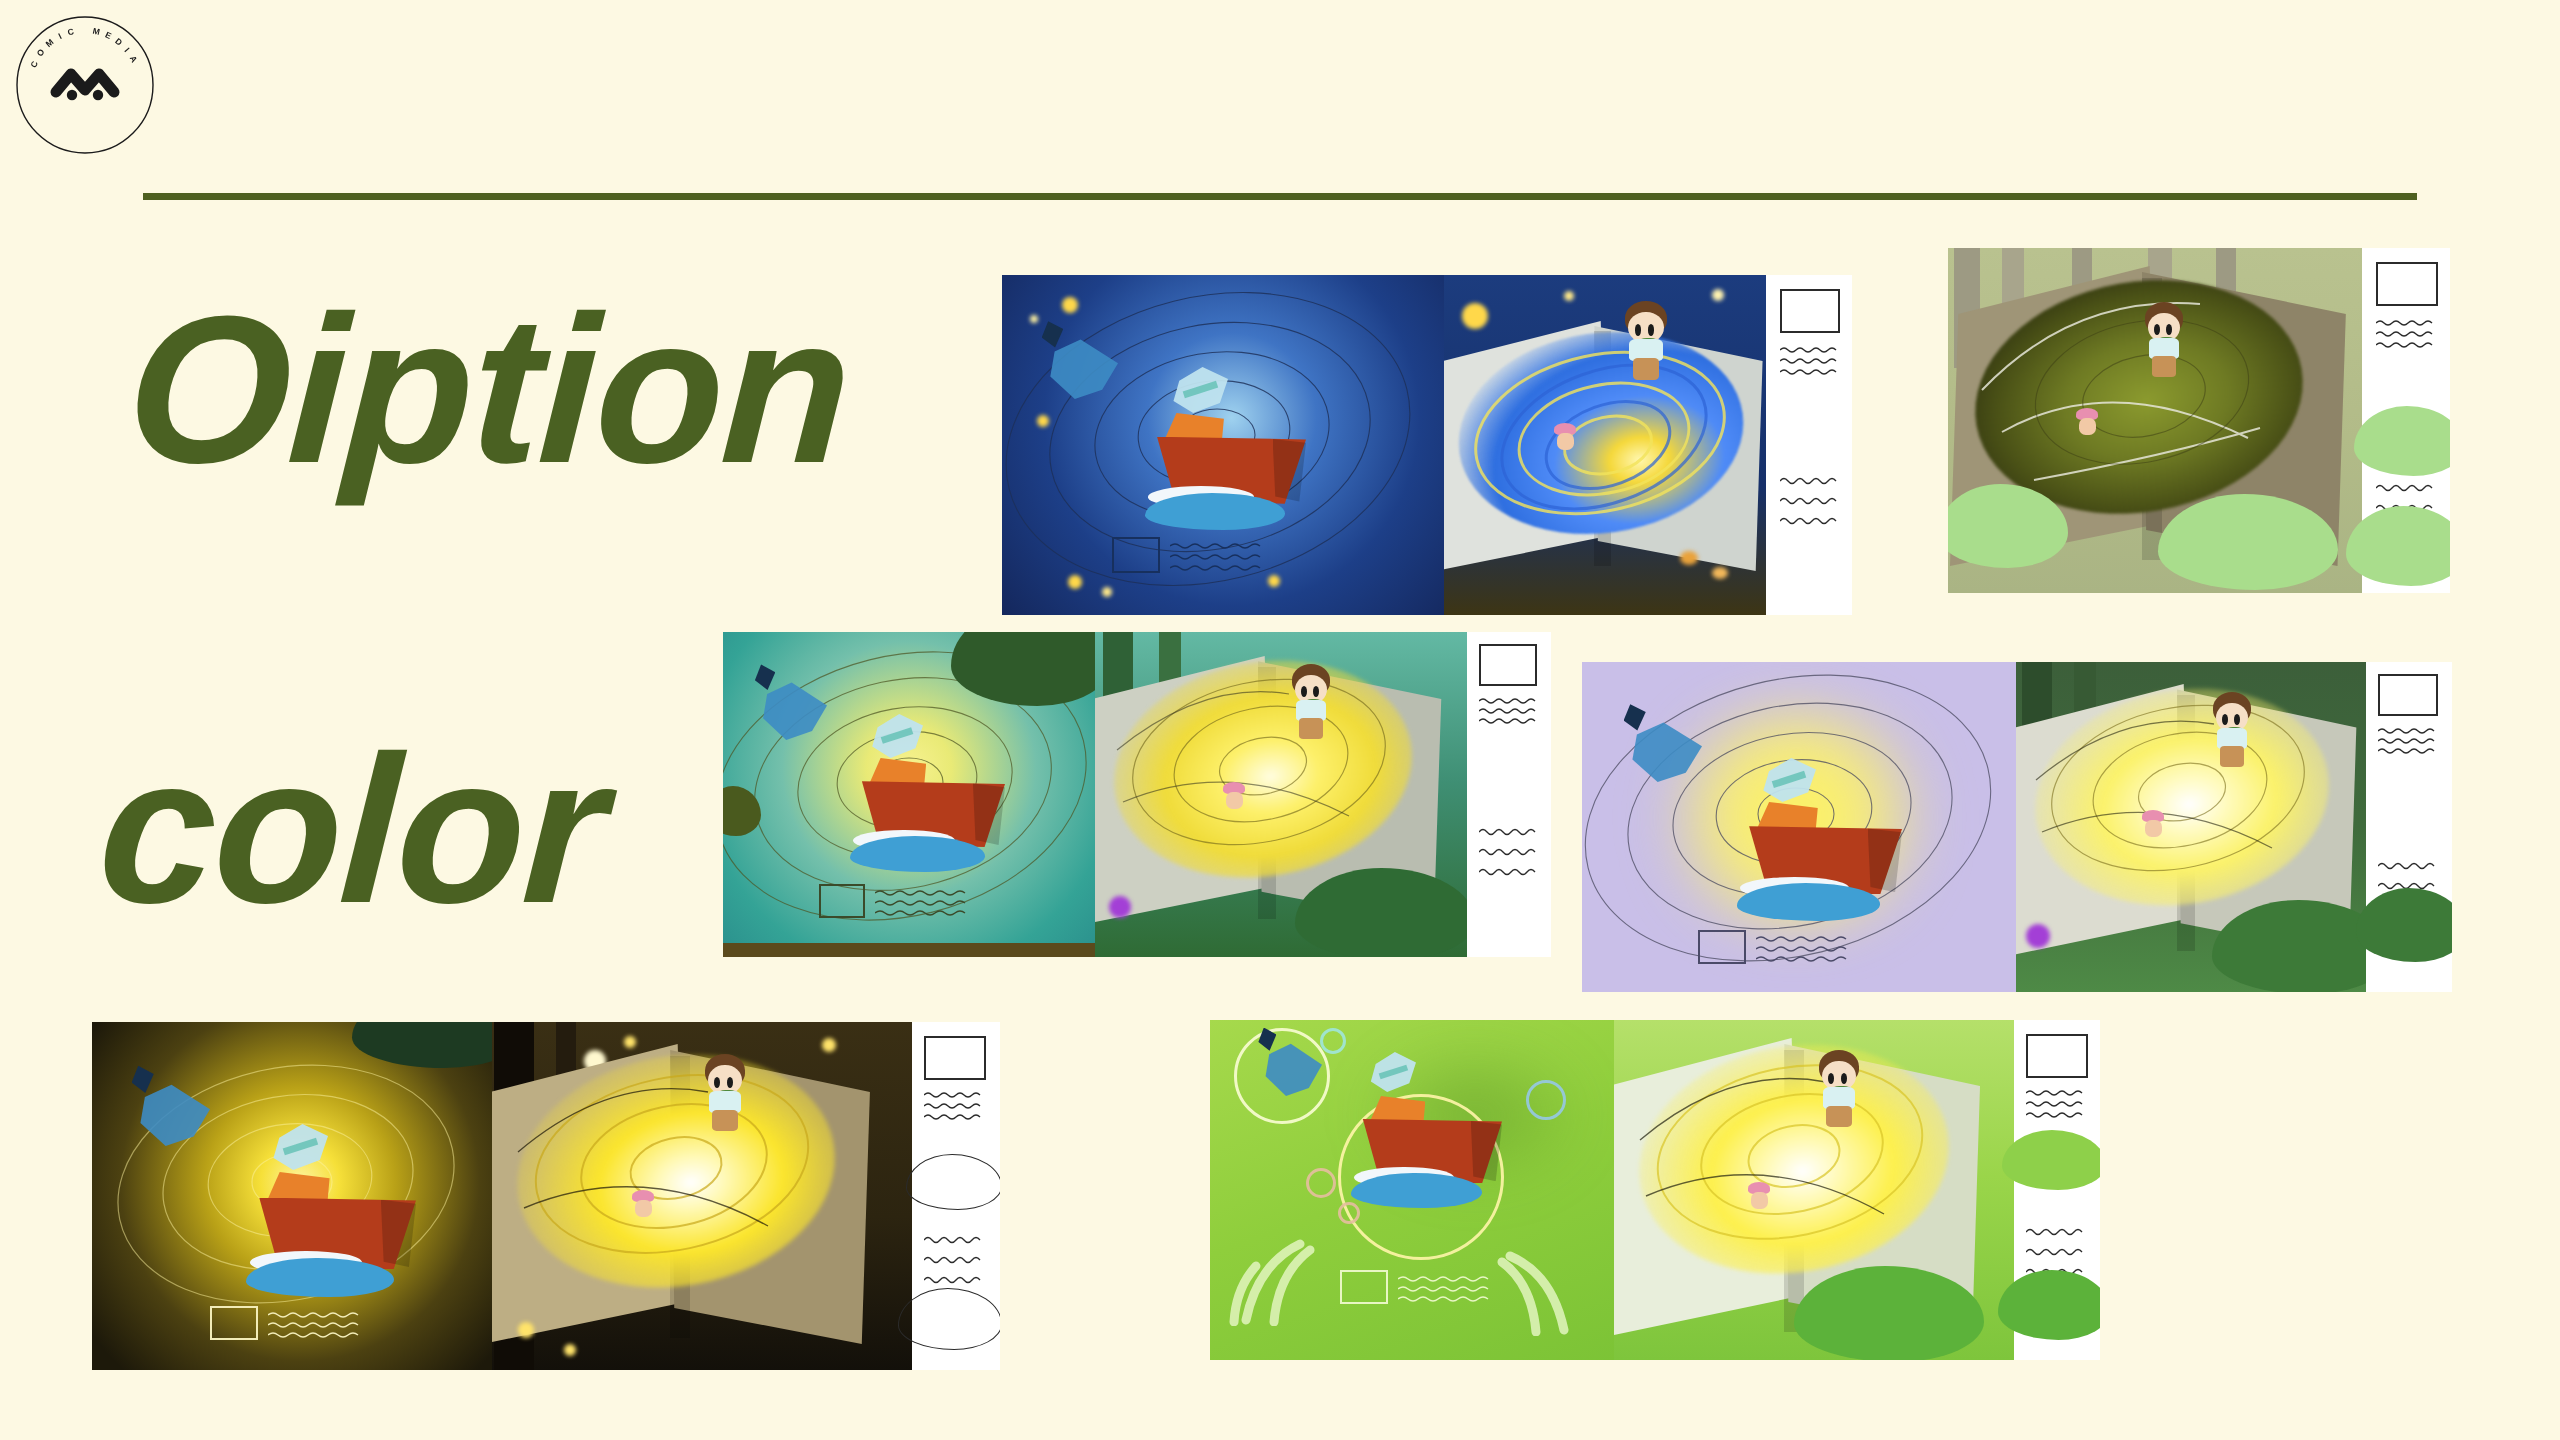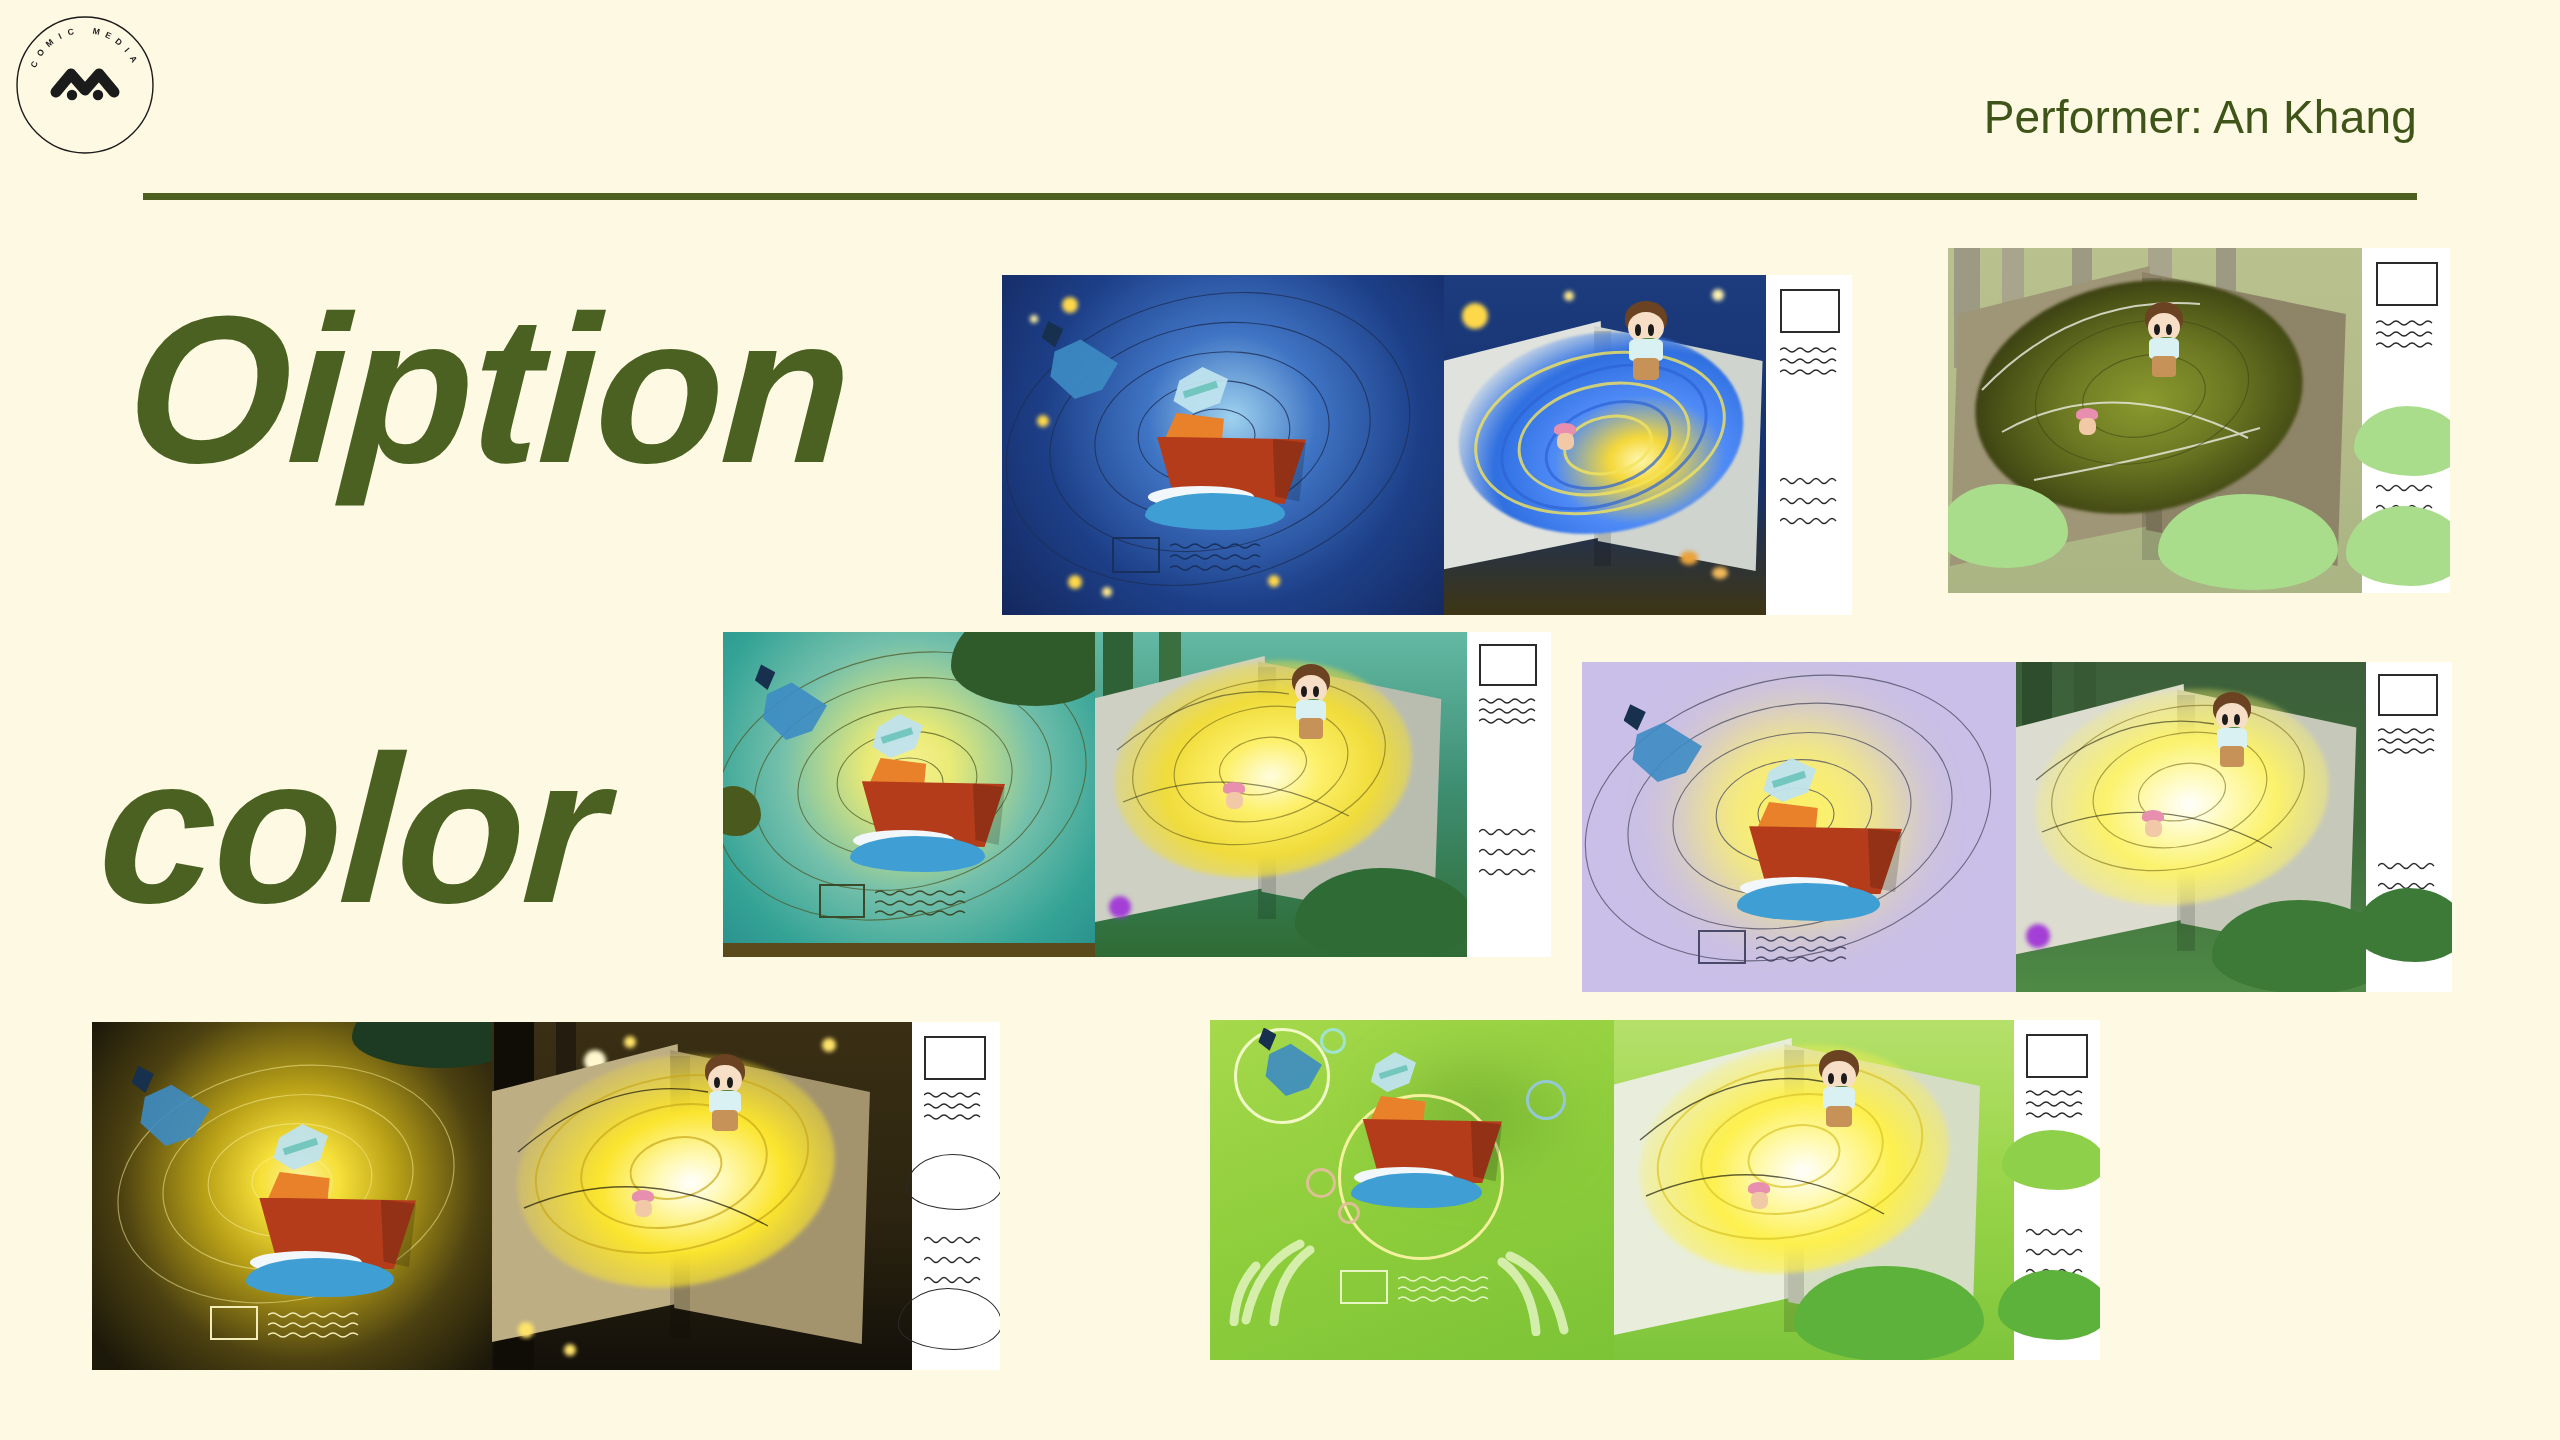--- a/index.html
+++ b/index.html
@@ -193,21 +193,20 @@
         <text x="71" y="71" text-anchor="middle" transform="rotate(161 71 71) translate(0 -52) rotate(180)">Y</text>
       </g>
       <g>
         <path d="M42 78 L57 60 L71 76 L85 60 L100 78" fill="none" stroke="#1b1b1b" stroke-width="11" stroke-linecap="round" stroke-linejoin="round"></path>
         <circle cx="58" cy="81" r="5.2" fill="#1b1b1b"></circle>
         <circle cx="84" cy="81" r="5.2" fill="#1b1b1b"></circle>
       </g>
     </svg>
   </div>
 
-  <div class="performer">Performer: An Khang</div>
   <div class="divider"></div>
 
   <div class="title-line title-1">Oiption</div>
   <div class="title-line title-2">color</div>
 
   <div class="panel" style="left:1002px; top:275px; width:850px; height:340px;">
 
     <div class="half left" style="width:442px; background:radial-gradient(circle at 52% 42%, #9fd2ef 0%, #3f74c4 28%, #1d3f88 62%, #14275c 100%);">
       <div class="rings">
         <svg viewBox="0 0 442 340" preserveAspectRatio="none">

